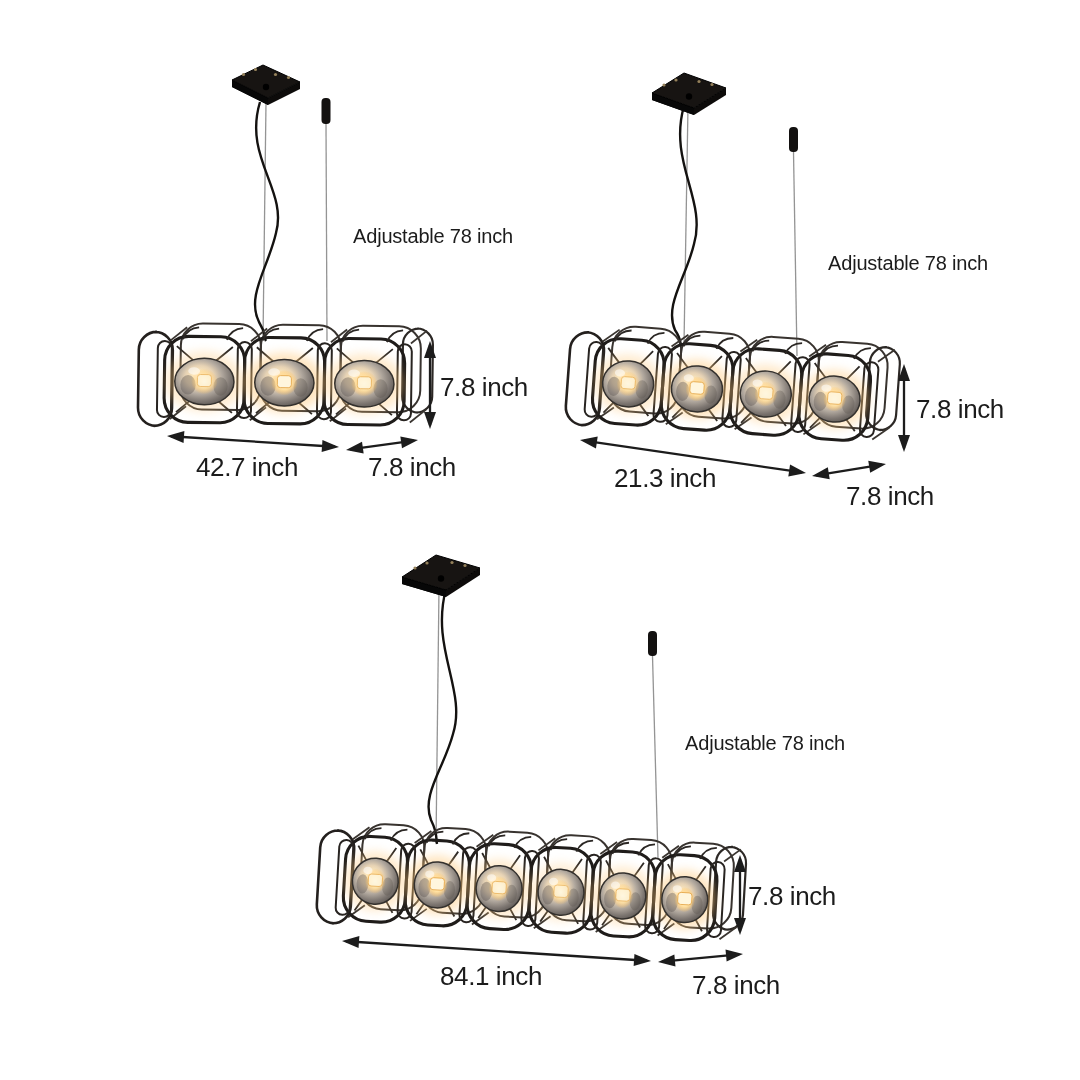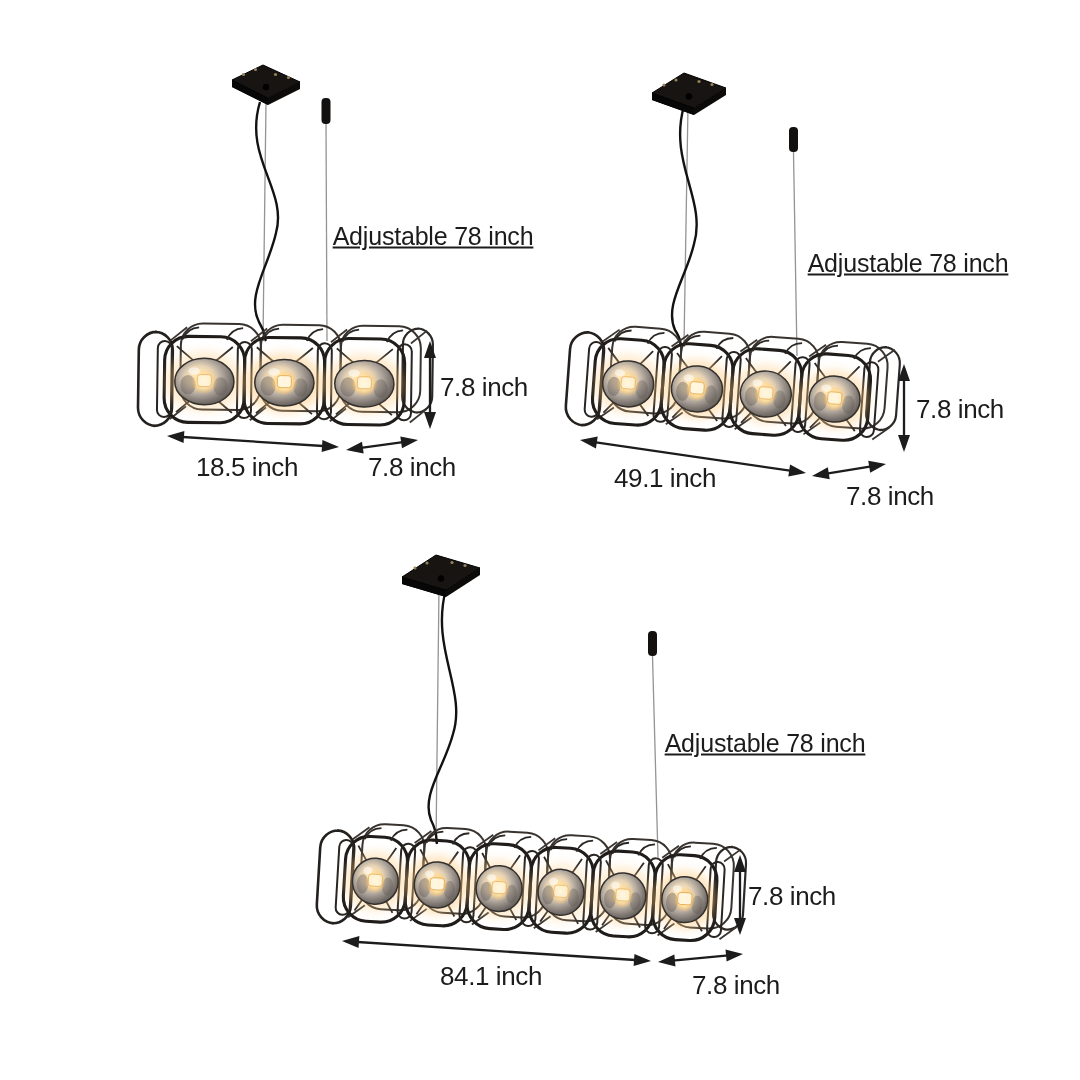--- a/index.html
+++ b/index.html
@@ -7,21 +7,21 @@
     width:1080px;height:1080px;background:#ffffff;position:relative;
     font-family:"Liberation Sans", sans-serif; overflow:hidden;
   }
   #stage{position:absolute;inset:0;}
   #art{position:absolute;left:0;top:0;}
   .label{
     position:absolute;transform:translate(-50%,-50%);
     color:#1c1c1c;white-space:nowrap;line-height:1;
   }
   .dim{font-size:26px;letter-spacing:-0.4px;}
-  .adj{font-size:25px;letter-spacing:-0.2px;text-decoration:underline;}
+  .adj{font-size:20px;letter-spacing:-0.2px;}
 </style>
 </head>
 <body>
 
 <div id="stage">
   <svg id="art" width="1080" height="1080" viewBox="0 0 1080 1080">
       <defs>
         <radialGradient id="bulbG" cx="42%" cy="40%" r="68%">
           <stop offset="0%" stop-color="#fffdf2"></stop>
           <stop offset="16%" stop-color="#ffe9bd"></stop>
@@ -426,25 +426,25 @@
         <g>
           <line x1="661.9824005746123" y1="961.6251858282718" x2="739.0175994253877" y2="954.3748141717282" stroke="#1c1c1c" stroke-width="2.3"></line>
           <polygon points="743,954 725.5125763003058,949.6193593679266 726.6370188154905,961.5665610917631" fill="#1c1c1c"></polygon>
           <polygon points="658,962 675.4874236996942,966.3806406320734 674.3629811845095,954.4334389082369" fill="#1c1c1c"></polygon>
         </g>
       </g>
     </svg>
 
   <div class="label adj" style="left:433px;top:236px">Adjustable 78 inch</div>
   <div class="label dim" style="left:484px;top:387px">7.8 inch</div>
-  <div class="label dim" style="left:247px;top:467px">18.5 inch</div>
+  <div class="label dim" style="left:247px;top:467px">42.7 inch</div>
   <div class="label dim" style="left:412px;top:467px">7.8 inch</div>
 
   <div class="label adj" style="left:908px;top:263px">Adjustable 78 inch</div>
   <div class="label dim" style="left:960px;top:409px">7.8 inch</div>
-  <div class="label dim" style="left:665px;top:478px">49.1 inch</div>
+  <div class="label dim" style="left:665px;top:478px">21.3 inch</div>
   <div class="label dim" style="left:890px;top:496px">7.8 inch</div>
 
   <div class="label adj" style="left:765px;top:743px">Adjustable 78 inch</div>
   <div class="label dim" style="left:792px;top:896px">7.8 inch</div>
   <div class="label dim" style="left:491px;top:976px">84.1 inch</div>
   <div class="label dim" style="left:736px;top:985px">7.8 inch</div>
 </div>
 
 </body></html>

